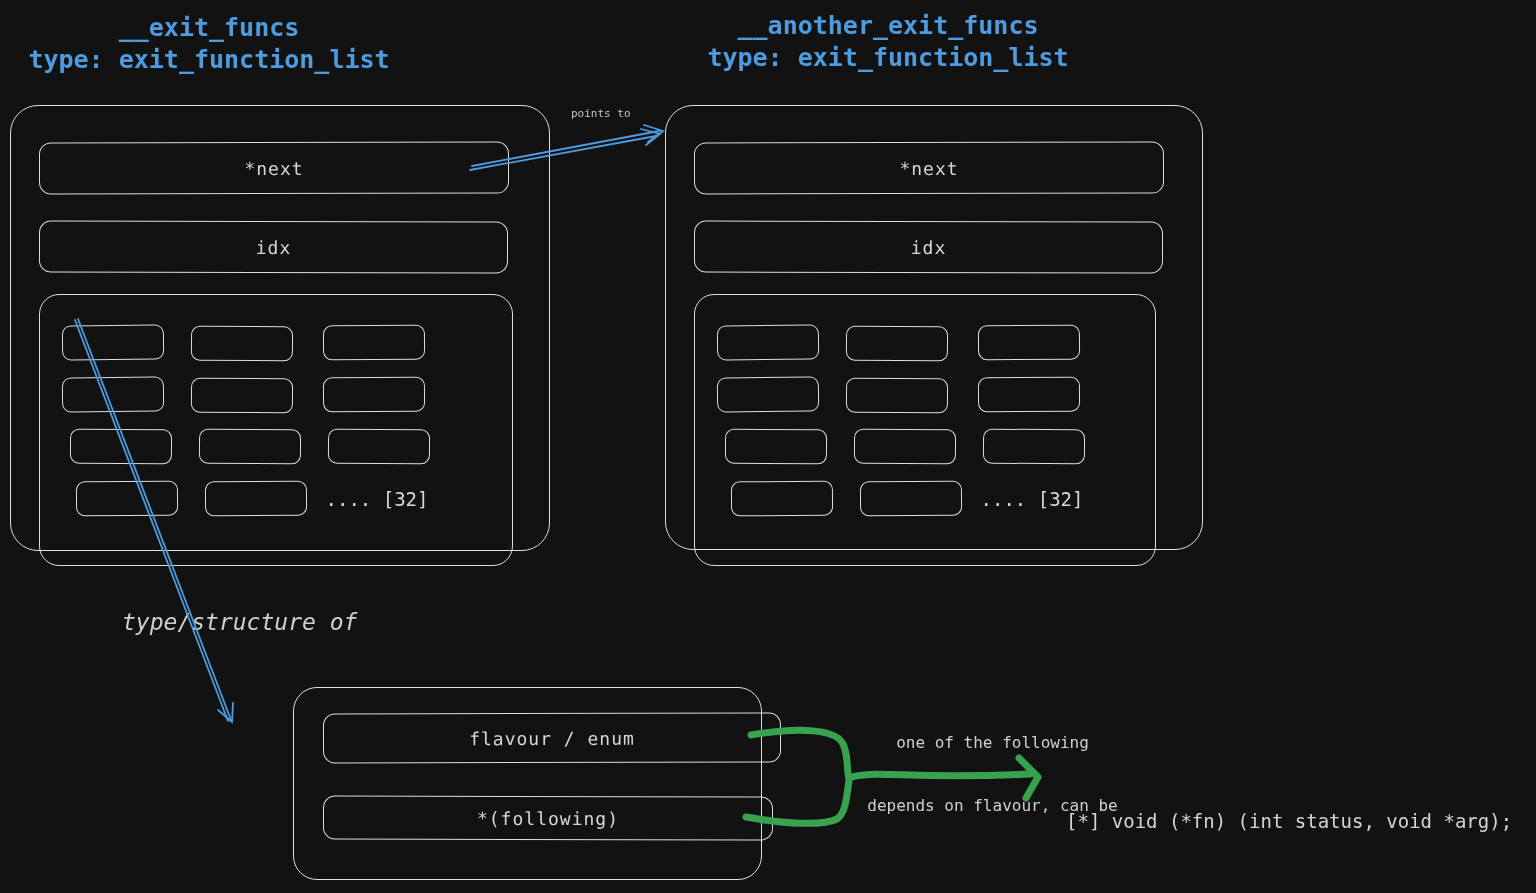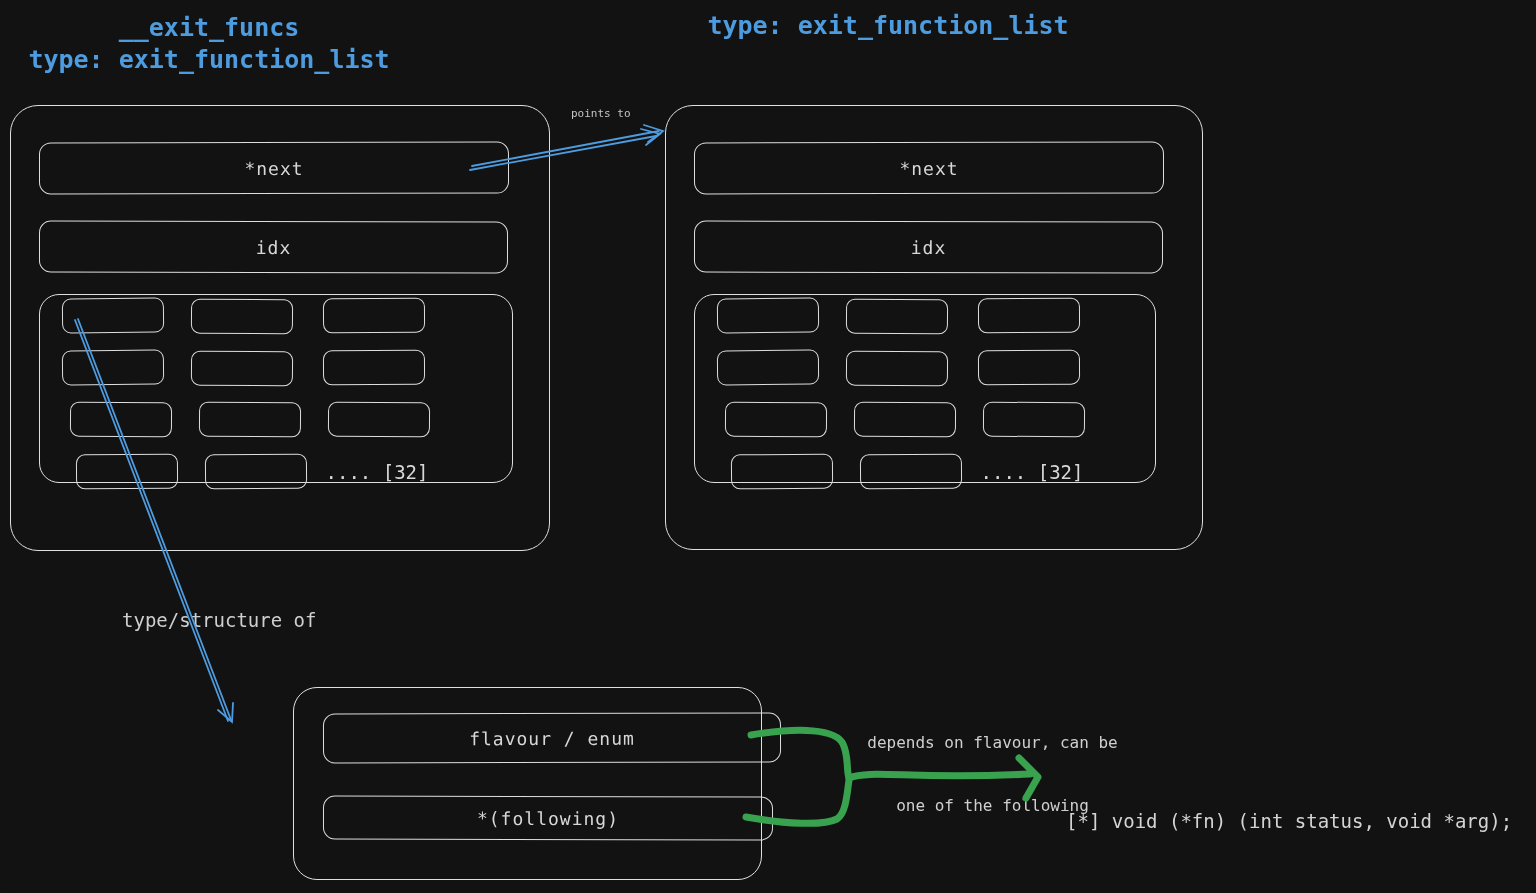--- a/index.html
+++ b/index.html
@@ -47,29 +47,29 @@
     font-size: 18px;
     color: #d8d8d8;
     letter-spacing: 1px;
   }
   .struct .field-next { left: 28px; top: 36px;  width: 470px; height: 52px; transform: rotate(-0.1deg); }
   .struct .field-idx  { left: 28px; top: 115px; width: 469px; height: 52px; transform: rotate(0.12deg); }
 
   .array-grid {
     position: absolute;
     left: 28px; top: 188px;
-    width: 474px; height: 189px;
+    width: 474px; height: 272px;
     border: 1.5px solid #dedede;
     border-radius: 20px;
     display: grid;
     grid-template-columns: repeat(3, 102px);
     grid-auto-rows: 35px;
     column-gap: 27px;
     row-gap: 17px;
-    padding: 3px 0 0 22px;
+    padding: 30px 0 0 22px;
   }
   #struct-right .array-grid { width: 462px; }
 
   .cell {
     border: 1.5px solid #dedede;
     border-radius: 9px;
     background: transparent;
   }
   .cell:nth-child(3n+1) { transform: rotate(-0.6deg); }
   .cell:nth-child(3n+2) { transform: rotate(0.5deg) translateY(1px); }
@@ -88,21 +88,21 @@
   }
 
   
   #struct-fn { left: 293px; top: 687px; width: 469px; height: 193px; border-radius: 24px; }
   #struct-fn .field-flavour  { left: 29px; top: 25px;  width: 458px; height: 50px; transform: rotate(-0.15deg); }
   #struct-fn .field-function { left: 29px; top: 108px; width: 450px; height: 44px; transform: rotate(0.15deg); }
 
   
   .anno { position: absolute; color: #c4c4c4; white-space: pre; }
   #lbl-points-to   { left: 571px; top: 107px; font-size: 11px; }
-  #lbl-type-of     { left: 122px; top: 609px; font-size: 19px; color: #cfcfcf; }
+  #lbl-type-of     { left: 122px; top: 609px; font-size: 23px; color: #cfcfcf; font-style: italic; }
   #lbl-depends     { left: 845px; top: 690px; width: 295px; text-align: center; font-size: 16px; line-height: 21px; color: #cfcfcf; }
 
   .signatures {
     position: absolute;
     left: 1066px; top: 763px;
     font-size: 19px;
     line-height: 23.5px;
     color: #d4d4d4;
     white-space: pre;
   }
@@ -118,20 +118,21 @@
 </head>
 <body>
 
 <div class="canvas">
 
   <div class="title-block" id="title-left">
     <div class="t1">__exit_funcs</div>
     <div class="t2">type: exit_function_list</div>
   </div>
   <div class="title-block" id="title-right">
+    <div class="t1">__another_exit_funcs</div>
     <div class="t2">type: exit_function_list</div>
   </div>
 
   <div class="struct" id="struct-left">
     <div class="field field-next">
       <span>*next</span>
     </div>
     <div class="field field-idx">
       <span>idx</span>
     </div>
@@ -179,22 +180,22 @@
       <span>flavour / enum</span>
     </div>
     <div class="field field-function">
       <span>*(following)</span>
     </div>
   </div>
 
   <div class="anno" id="lbl-points-to">points to</div>
   <div class="anno" id="lbl-type-of">type/structure of</div>
   <div class="anno" id="lbl-depends">
+    <div>one of the following</div>
     <div>depends on flavour, can be</div>
-    <div>one of the following</div>
   </div>
 
   <div class="signatures">
     <div>[*] void (*fn) (int status, void *arg);</div>
     
   </div>
 
   <svg class="overlay" viewBox="0 0 1536 893">
 
     <g stroke="#4d9ce0" stroke-width="1.8" fill="none" stroke-linecap="round">

